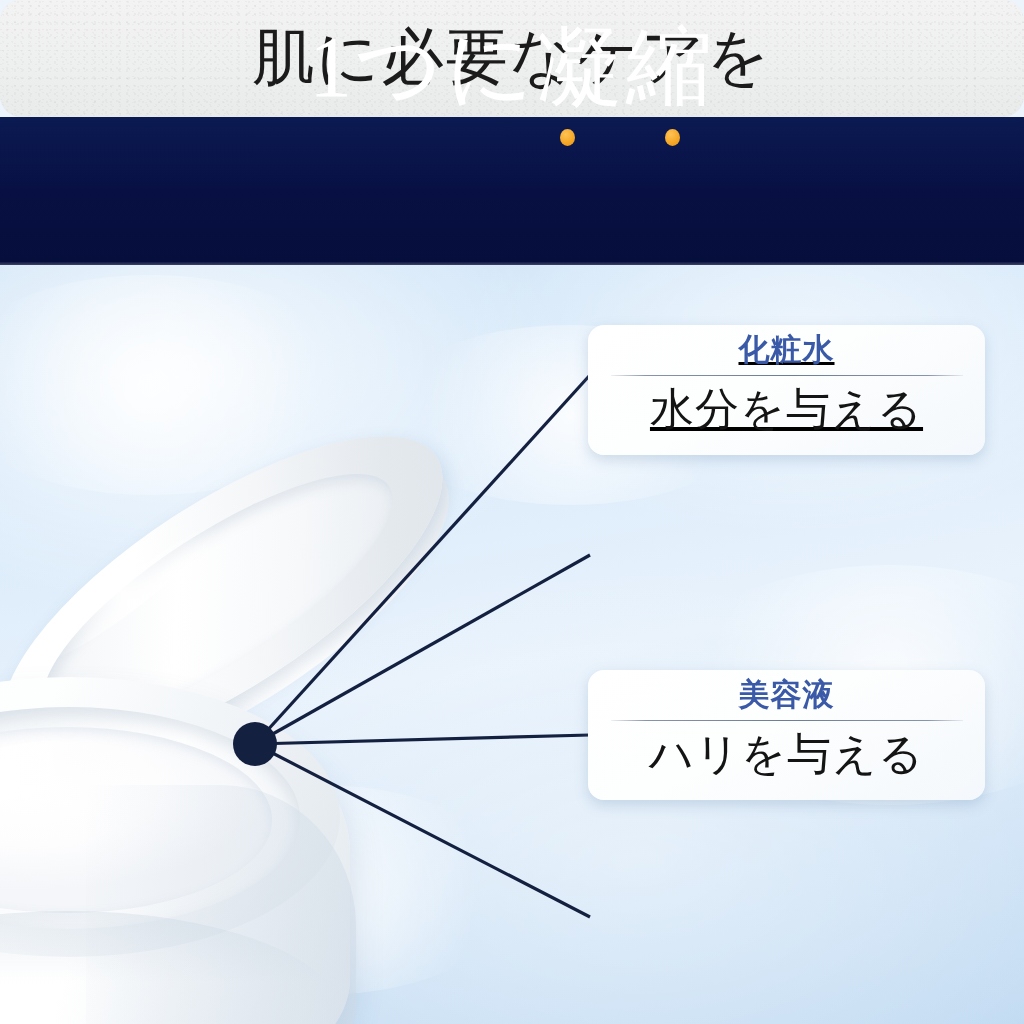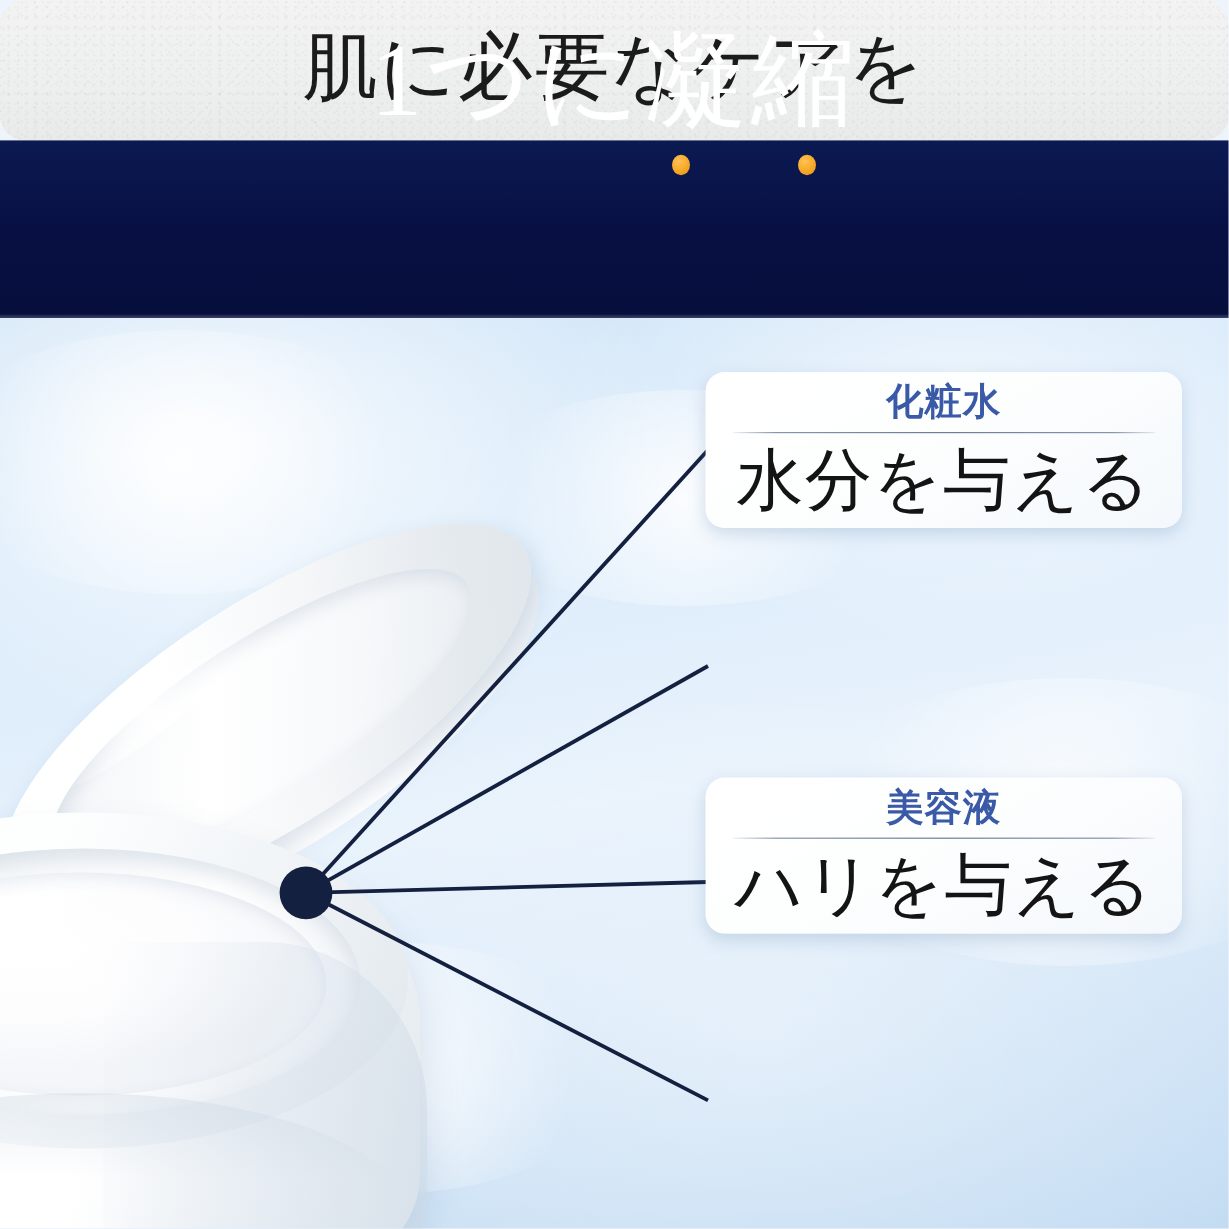--- a/index.html
+++ b/index.html
@@ -227,44 +227,44 @@
     position: absolute;
     left: 588px;
     width: 397px;
     height: 130px;
     border-radius: 16px;
     background: linear-gradient(150deg, #ffffff 0%, #fdfefe 45%, #f4f8fc 100%);
     box-shadow: 0 5px 13px rgba(95,130,170,0.25);
     box-sizing: border-box;
     padding-top: 8px;
   }
-  .card-1 { top: 310px; }
+  .card-1 { top: 325px; text-decoration: underline; }
   .card-2 { top: 490px; }
-  .card-3 { top: 648px; }
+  .card-3 { top: 670px; }
   .card-4 { top: 852px; }
 
   .card-title {
     text-align: center;
     font-family: "Liberation Sans", "DejaVu Sans", sans-serif;
     font-weight: bold;
     font-size: 31px;
     line-height: 1.12;
     color: #3a5aa8;
     letter-spacing: 1px;
     white-space: nowrap;
   }
   .card-rule {
     width: 352px;
     height: 1px;
     margin: 7px auto 0 auto;
     background: linear-gradient(90deg, rgba(120,140,170,0.12) 0%, #8894ab 10%, #6f7c95 50%, #8894ab 90%, rgba(120,140,170,0.12) 100%);
   }
   .card-desc {
     text-align: center;
-    font-size: 56px;
+    font-size: 44px;
     line-height: 1.12;
     color: #141414;
     letter-spacing: 1px;
     margin-top: 9px;
     white-space: nowrap;
   }
 </style>
 </head>
 <body>
 

